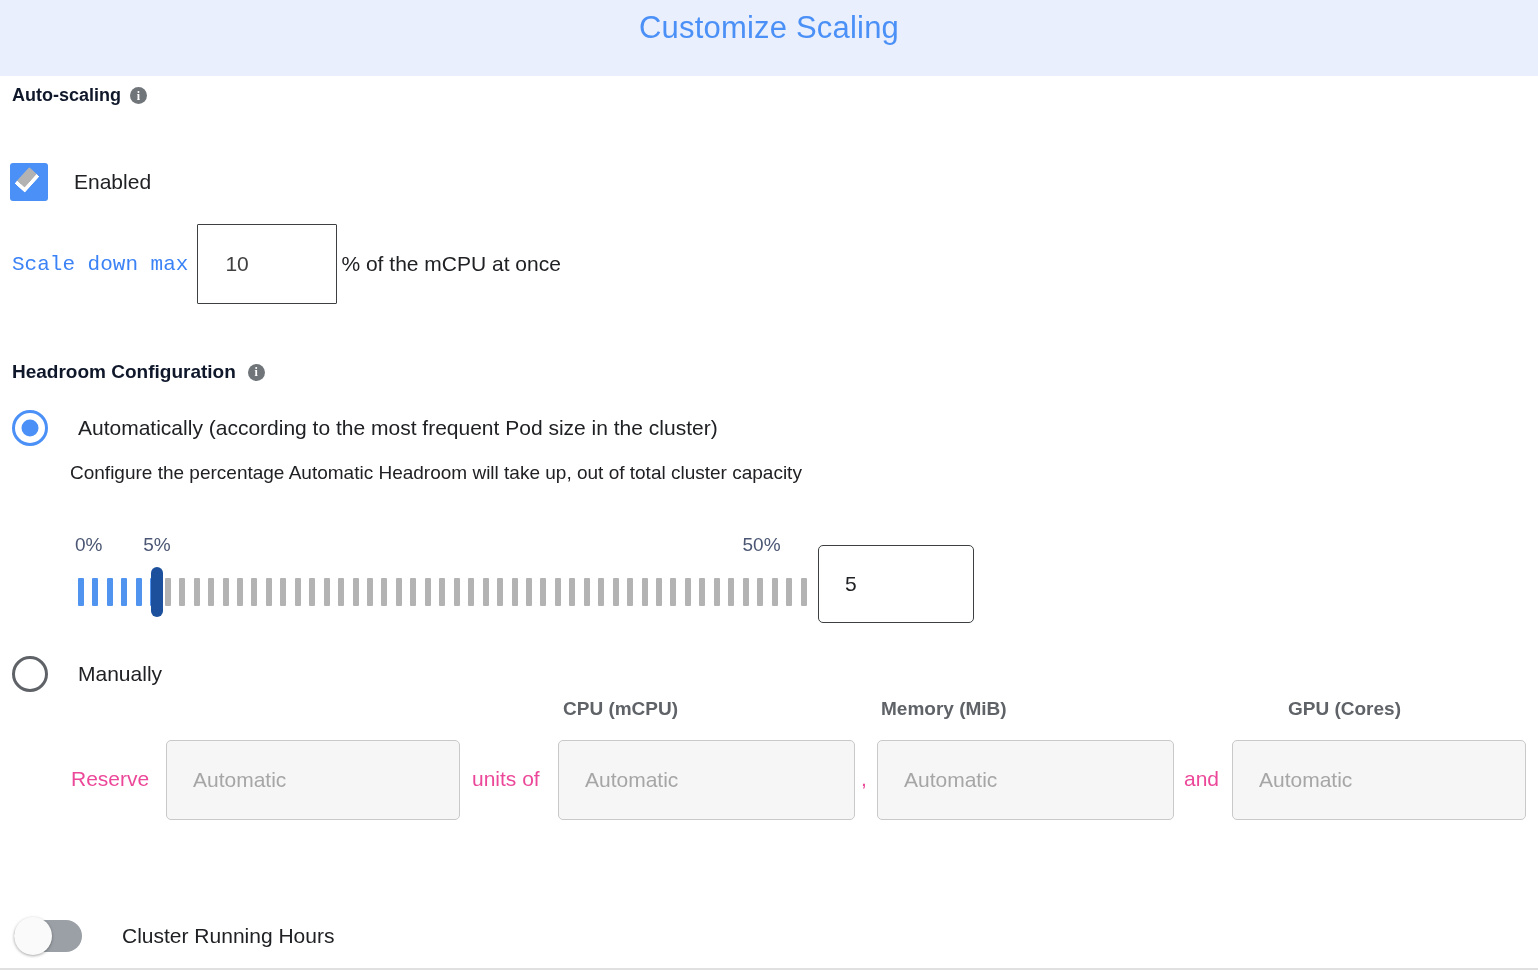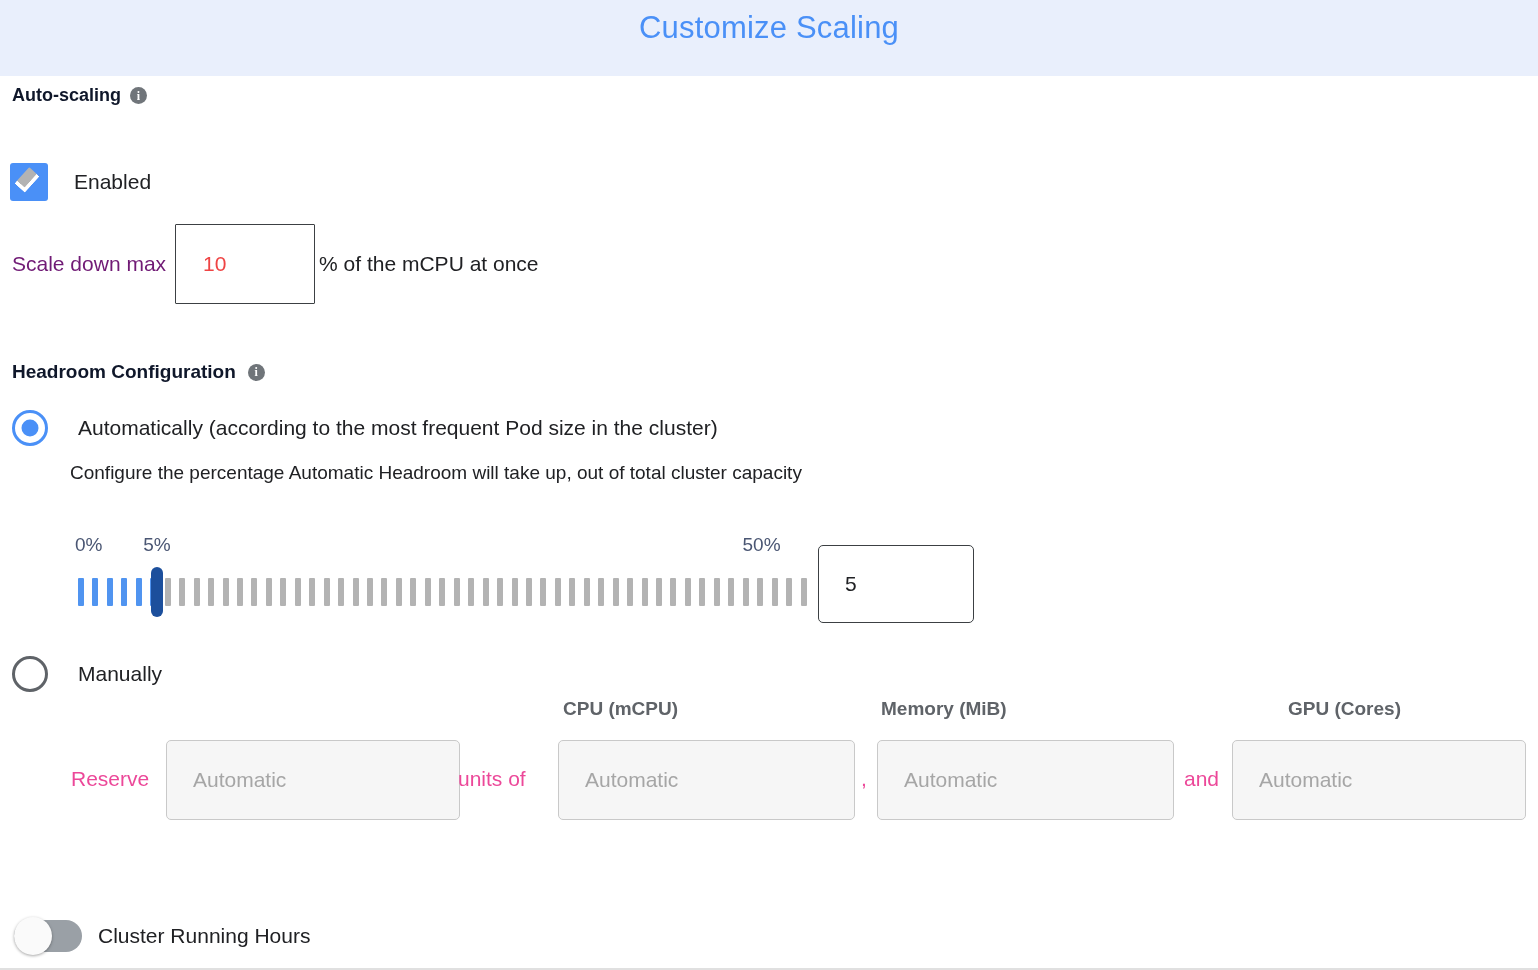--- a/index.html
+++ b/index.html
@@ -101,29 +101,29 @@
   }
   .enabled-text { font-size: 21px; color: #202124; }
 
   
   .scaledown-row {
     position: absolute;
     left: 12px; top: 224px;
     display: flex;
     align-items: center;
   }
-  .scaledown-label { font-size: 21px; color: #701a75; }
+  .scaledown-label { font-size: 21px; color: #3b82f6; font-family: Liberation Mono, monospace; }
   .num-box {
     width: 140px;
     height: 80px;
     margin-left: 9px;
     border: 1.6px solid #3c4043;
     background: #ffffff;
     font-size: 21px;
-    color: #ef4444;
+    color: #404040;
     font-family: "Liberation Sans", sans-serif;
     padding: 0 0 0 27px;
     outline: none;
     border-radius: 1px;
   }
   .scaledown-suffix { font-size: 21px; color: #202124; margin-left: 4px; }
 
   
   .headroom-label {
     position: absolute;
@@ -271,21 +271,21 @@
     outline: none;
   }
   .res-input::placeholder { color: #a6a6a6; opacity: 1; }
 
   
   .toggle-row {
     position: absolute;
     left: 14px; top: 920px;
     display: flex;
     align-items: center;
-    gap: 16px;
+    gap: 40px;
     justify-content: space-between;
   }
   .toggle {
     width: 68px; height: 32px;
     background: #9aa0a6;
     border-radius: 16px;
     position: relative;
     cursor: pointer;
     flex: none;
   }
@@ -415,21 +415,21 @@
 
   <div class="reserve-headers">
     <span class="col-head" style="left:563px;">CPU (mCPU)</span>
     <span class="col-head" style="left:881px;">Memory (MiB)</span>
     <span class="col-head" style="left:1288px;">GPU (Cores)</span>
   </div>
 
   <div class="reserve-row">
     <span class="reserve-word" style="left:71px;">Reserve</span>
     <input class="res-input" style="left: 166px; width: 294px;" type="text" placeholder="Automatic">
-    <span class="reserve-word" style="left:458px;text-align:center;">units of</span>
+    <span class="reserve-word" style="left:472px;text-align:center;">units of</span>
     <input class="res-input" style="left: 558px; width: 297px;" type="text" placeholder="Automatic">
     <span class="reserve-word" style="left:861px;">,</span>
     <input class="res-input" style="left: 877px; width: 297px;" type="text" placeholder="Automatic">
     <span class="reserve-word" style="left:1184px;">and</span>
     <input class="res-input" style="left: 1232px; width: 294px;" type="text" placeholder="Automatic">
   </div>
 
   <div class="toggle-row">
     <div class="toggle">
       <span class="knob"></span>

